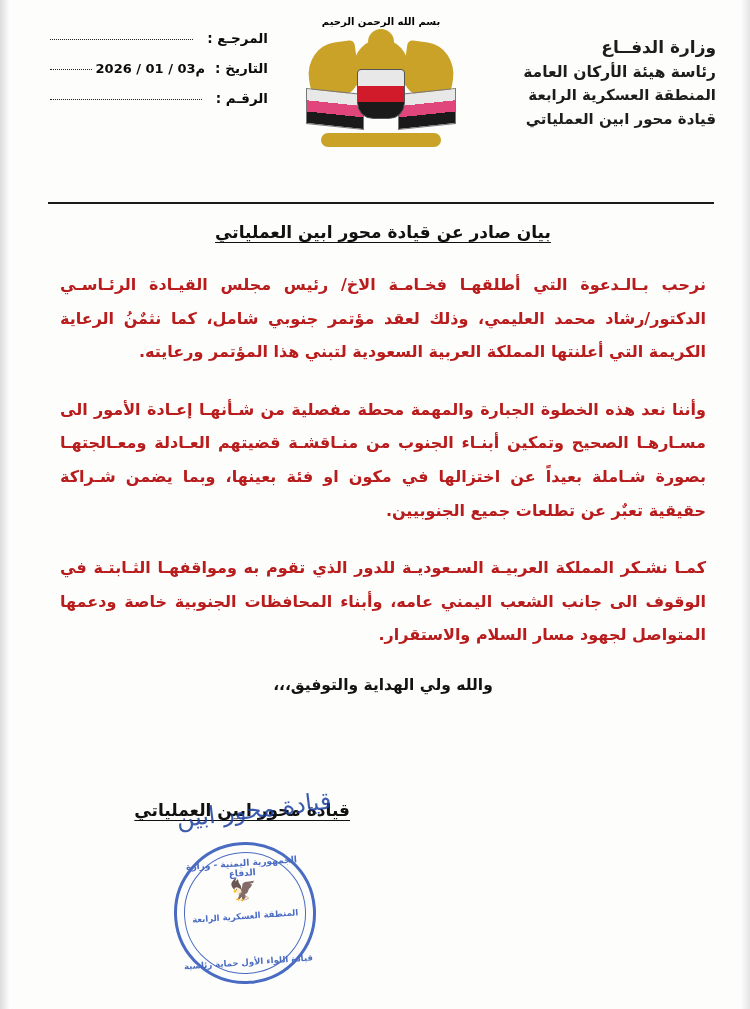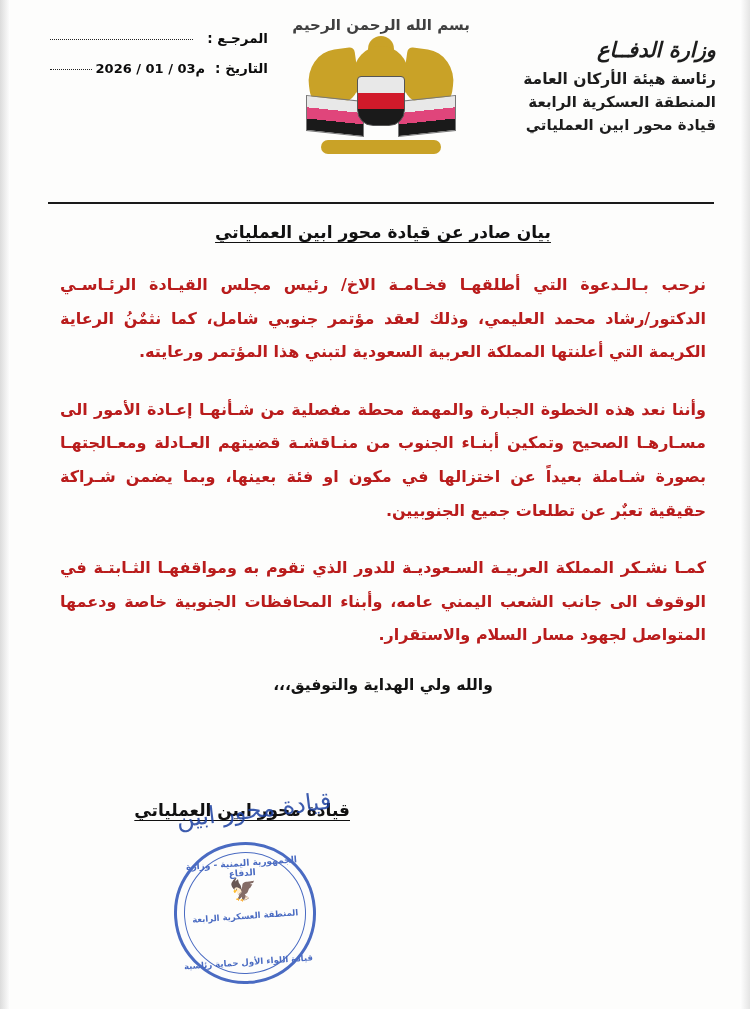--- a/index.html
+++ b/index.html
@@ -71,23 +71,23 @@
   
   .emblem-wrap {
     position: absolute;
     top: 0;
     left: 50%;
     transform: translateX(-50%);
     width: 220px;
     text-align: center;
   }
   .basmala {
-    font-size: 15px;
-    font-weight: bold;
-    color: #404040;
+    font-size: 10px;
+    font-weight: bold;
+    color: #000000;
     margin-bottom: 2px;
     font-family: "DejaVu Sans", "Liberation Sans", sans-serif;
   }
   .emblem {
     width: 150px;
     height: 118px;
     margin: 0 auto;
     position: relative;
   }
   .eagle-body {
@@ -169,21 +169,21 @@
     text-align: right;
     direction: rtl;
     line-height: 1.55;
   }
   .org-line {
     font-weight: bold;
     color: #1d1d1d;
     white-space: nowrap;
   }
   .org-line.l1 { font-size: 21px; letter-spacing: 1px; margin-bottom: 3px; }
-  .org-line.l2 { font-size: 21px; letter-spacing: 6px; font-style: italic; }
+  .org-line.l2 { font-size: 17px; letter-spacing: 6px; }
   .org-line.l3 { font-size: 15.5px; letter-spacing: 0.4px; }
   .org-line.l4 { font-size: 15px; }
   .org-line.l5 { font-size: 15px; }
 
   .header-rule {
     position: absolute;
     top: 186px;
     left: 36px;
     right: 36px;
     border-top: 2px solid #1a1a1a;
@@ -332,20 +332,25 @@
 
     <div class="ref-box">
       <div class="ref-row">
         <span class="ref-label">المرجـع :</span>
         <span class="ref-value"></span>
         <span class="ref-dots"></span>
       </div>
       <div class="ref-row">
         <span class="ref-label">التاريخ :</span>
         <span class="ref-value">2026 / 01 / 03م</span>
+        <span class="ref-dots"></span>
+      </div>
+      <div class="ref-row">
+        <span class="ref-label">الرقـم :</span>
+        <span class="ref-value"></span>
         <span class="ref-dots"></span>
       </div>
     </div>
 
     <div class="emblem-wrap">
       <div class="basmala">بسم الله الرحمن الرحيم</div>
       <div class="emblem">
         <div class="wing left"></div>
         <div class="wing right"></div>
         <div class="eagle-head"></div>

